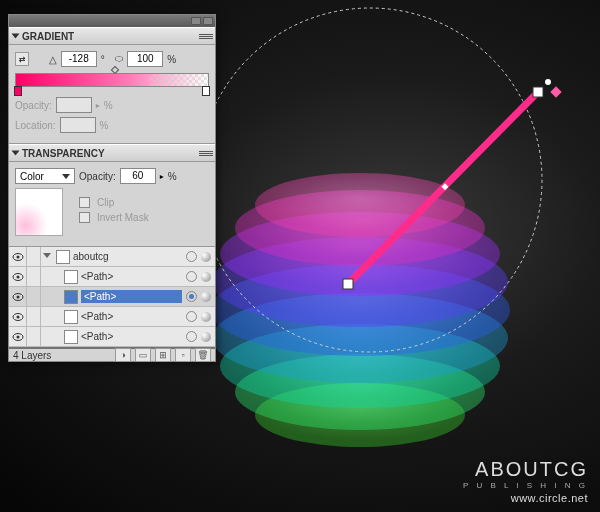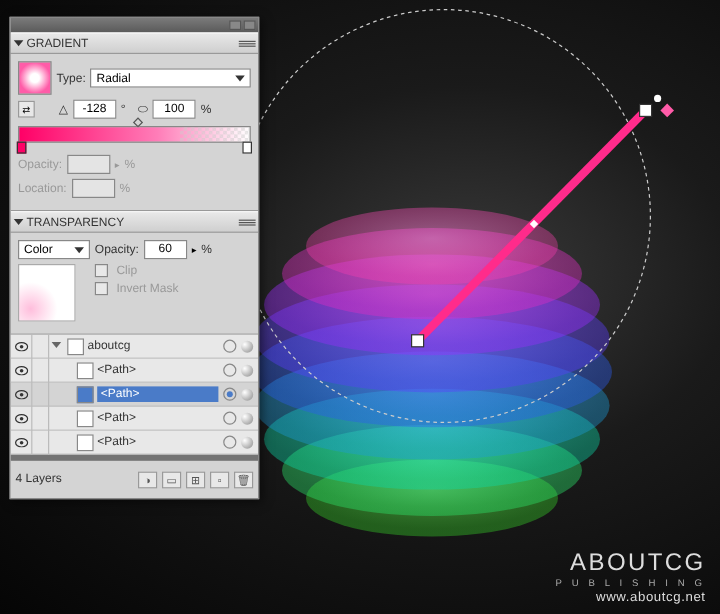--- a/index.html
+++ b/index.html
@@ -3,21 +3,21 @@
 <meta charset="utf-8">
 <style>
 *{margin:0;padding:0;box-sizing:border-box;font-family:Tahoma,Arial,sans-serif;font-size:10px}
 body{background:radial-gradient(ellipse at 65% 45%,#3a3a3a 0%,#1a1a1a 40%,#050505 100%);width:600px;height:512px;position:relative;overflow:hidden}
 .canvas{position:absolute;left:0;top:0;width:600px;height:512px}
 .panels{position:absolute;left:8px;top:14px;width:208px;background:#d4d4d4;border:1px solid #888;box-shadow:2px 2px 8px rgba(0,0,0,.5)}
 .titlebar{height:12px;background:linear-gradient(#7a7a7a,#5a5a5a);display:flex;justify-content:flex-end;align-items:center;gap:2px;padding:0 2px}
 .tb-btn{width:10px;height:8px;background:#888;border:1px solid #555;cursor:pointer}
 .panel-header{background:linear-gradient(#e8e8e8,#cfcfcf);border-top:1px solid #fff;border-bottom:1px solid #999;height:18px;display:flex;align-items:center;padding:0 4px;position:relative}
 .toggle{width:0;height:0;border-top:4px solid transparent;border-bottom:4px solid transparent;border-left:5px solid #333;margin-right:4px;transform:rotate(90deg)}
-.panel-title{font-weight:normal;color:#333;font-size:10px}
+.panel-title{font-weight:bold;color:#333;font-size:10px}
 .panel-menu{position:absolute;right:2px;top:2px;width:14px;height:12px;display:flex;flex-direction:column;justify-content:center;gap:1px;cursor:pointer}
 .panel-menu span{height:1px;background:#555;display:block}
 .panel-body{background:#d4d4d4;padding:6px;border-bottom:1px solid #999}
 .row{display:flex;align-items:center;gap:4px;margin-bottom:4px}
 .swatch{width:28px;height:28px;background:radial-gradient(circle,#fff 20%,#ff5ca8 70%);border:1px solid #888}
 .label{color:#333}
 .label.dim{color:#999}
 .dropdown{background:#fff;border:1px solid #888;height:16px;display:flex;align-items:center;padding:0 4px;flex:1;position:relative}
 .dropdown::after{content:"";position:absolute;right:4px;width:0;height:0;border-left:4px solid transparent;border-right:4px solid transparent;border-top:5px solid #333}
 .input{background:#fff;border:1px solid #888;height:16px;width:36px;text-align:center;line-height:14px}
@@ -41,21 +41,21 @@
 .thumb{width:14px;height:14px;background:#fff;border:1px solid #888;margin:0 3px}
 .thumb.sel{background:#4a7bc8}
 .tw{width:8px;height:8px;display:inline-block;margin:0 2px}
 .tw.open{border-top:4px solid transparent;border-bottom:4px solid transparent;border-left:5px solid #666;transform:rotate(90deg)}
 .layer-name{flex:1;color:#333}
 .layer-name.hl{background:#4a7bc8;color:#fff;padding:1px 3px}
 .target{width:11px;height:11px;border:1px solid #888;border-radius:50%;margin:0 4px;position:relative}
 .target.filled::after{content:"";position:absolute;inset:2px;background:#4a7bc8;border-radius:50%}
 .ball{width:10px;height:10px;border-radius:50%;background:radial-gradient(circle at 30% 30%,#fff,#888);margin-right:4px}
 .indent{width:20px}
-.layers-footer{display:flex;align-items:center;height:36px;background:#d4d4d4;border-top:5px solid #737373;padding:0 4px;gap:4px}
+.layers-footer{display:flex;align-items:center;height:14px;background:#d4d4d4;border-top:2px solid #737373;padding:0 4px;gap:4px}
 .foot-icon{width:16px;height:14px;border:1px solid #999;background:#e8e8e8;display:flex;align-items:center;justify-content:center;font-size:9px;color:#555}
 .watermark{position:absolute;right:12px;bottom:8px;color:#ddd;text-align:right;font-family:Georgia,serif}
 .watermark .brand{font-size:20px;letter-spacing:2px}
 .watermark .pub{font-size:8px;letter-spacing:3px;color:#aaa}
 .watermark .url{font-size:11px;font-family:Arial;letter-spacing:.5px;margin-top:2px}
 </style>
 </head>
 <body>
 
 <svg class="canvas" viewBox="0 0 600 512">
@@ -129,27 +129,20 @@
     <span class="toggle"></span>
     <span class="panel-title">GRADIENT</span>
     <div class="panel-menu">
         <span></span>
         <span></span>
         <span></span>
       </div>
   </div>
   <div class="panel-body">
     <div class="row">
-      <div class="swatch"></div>
-      <span class="label">Type:</span>
-      <div class="dropdown">
-          <span>Radial</span>
-        </div>
-    </div>
-    <div class="row">
       <div class="icon-sm">⇄</div>
       <div style="width:12px"></div>
       <span class="label">△</span>
       <div class="input">-128</div>
       <span class="label">°</span>
       <span class="label" style="margin-left:6px">⬭</span>
       <div class="input">100</div>
       <span class="label">%</span>
     </div>
     <div class="grad-bar">
@@ -182,21 +175,21 @@
   <div class="panel-body">
     <div class="row">
       <div class="dropdown" style="flex:0 0 60px">
           <span>Color</span>
         </div>
       <span class="label">Opacity:</span>
       <div class="input">60</div>
       <span style="font-size:8px">▸</span>
       <span class="label">%</span>
     </div>
-    <div class="row" style="align-items:flex-start">
+    <div class="row" style="align-items:center">
       <div class="trans-swatch"></div>
       <div style="margin-left:12px">
         <div class="row">
             <span class="checkbox"></span>
             <span class="label dim">Clip</span>
           </div>
         <div class="row">
             <span class="checkbox"></span>
             <span class="label dim">Invert Mask</span>
           </div>
@@ -283,14 +276,14 @@
       <div class="foot-icon">⊞</div>
       <div class="foot-icon">▫</div>
       <div class="foot-icon">🗑</div>
     </div>
   </div>
 </div>
 
 <div class="watermark">
   <div class="brand">ABOUTCG</div>
   <div class="pub">P U B L I S H I N G</div>
-  <div class="url">www.aboutcg.net</div>
+  <div class="url">www.circle.net</div>
 </div>
 
 </body></html>

